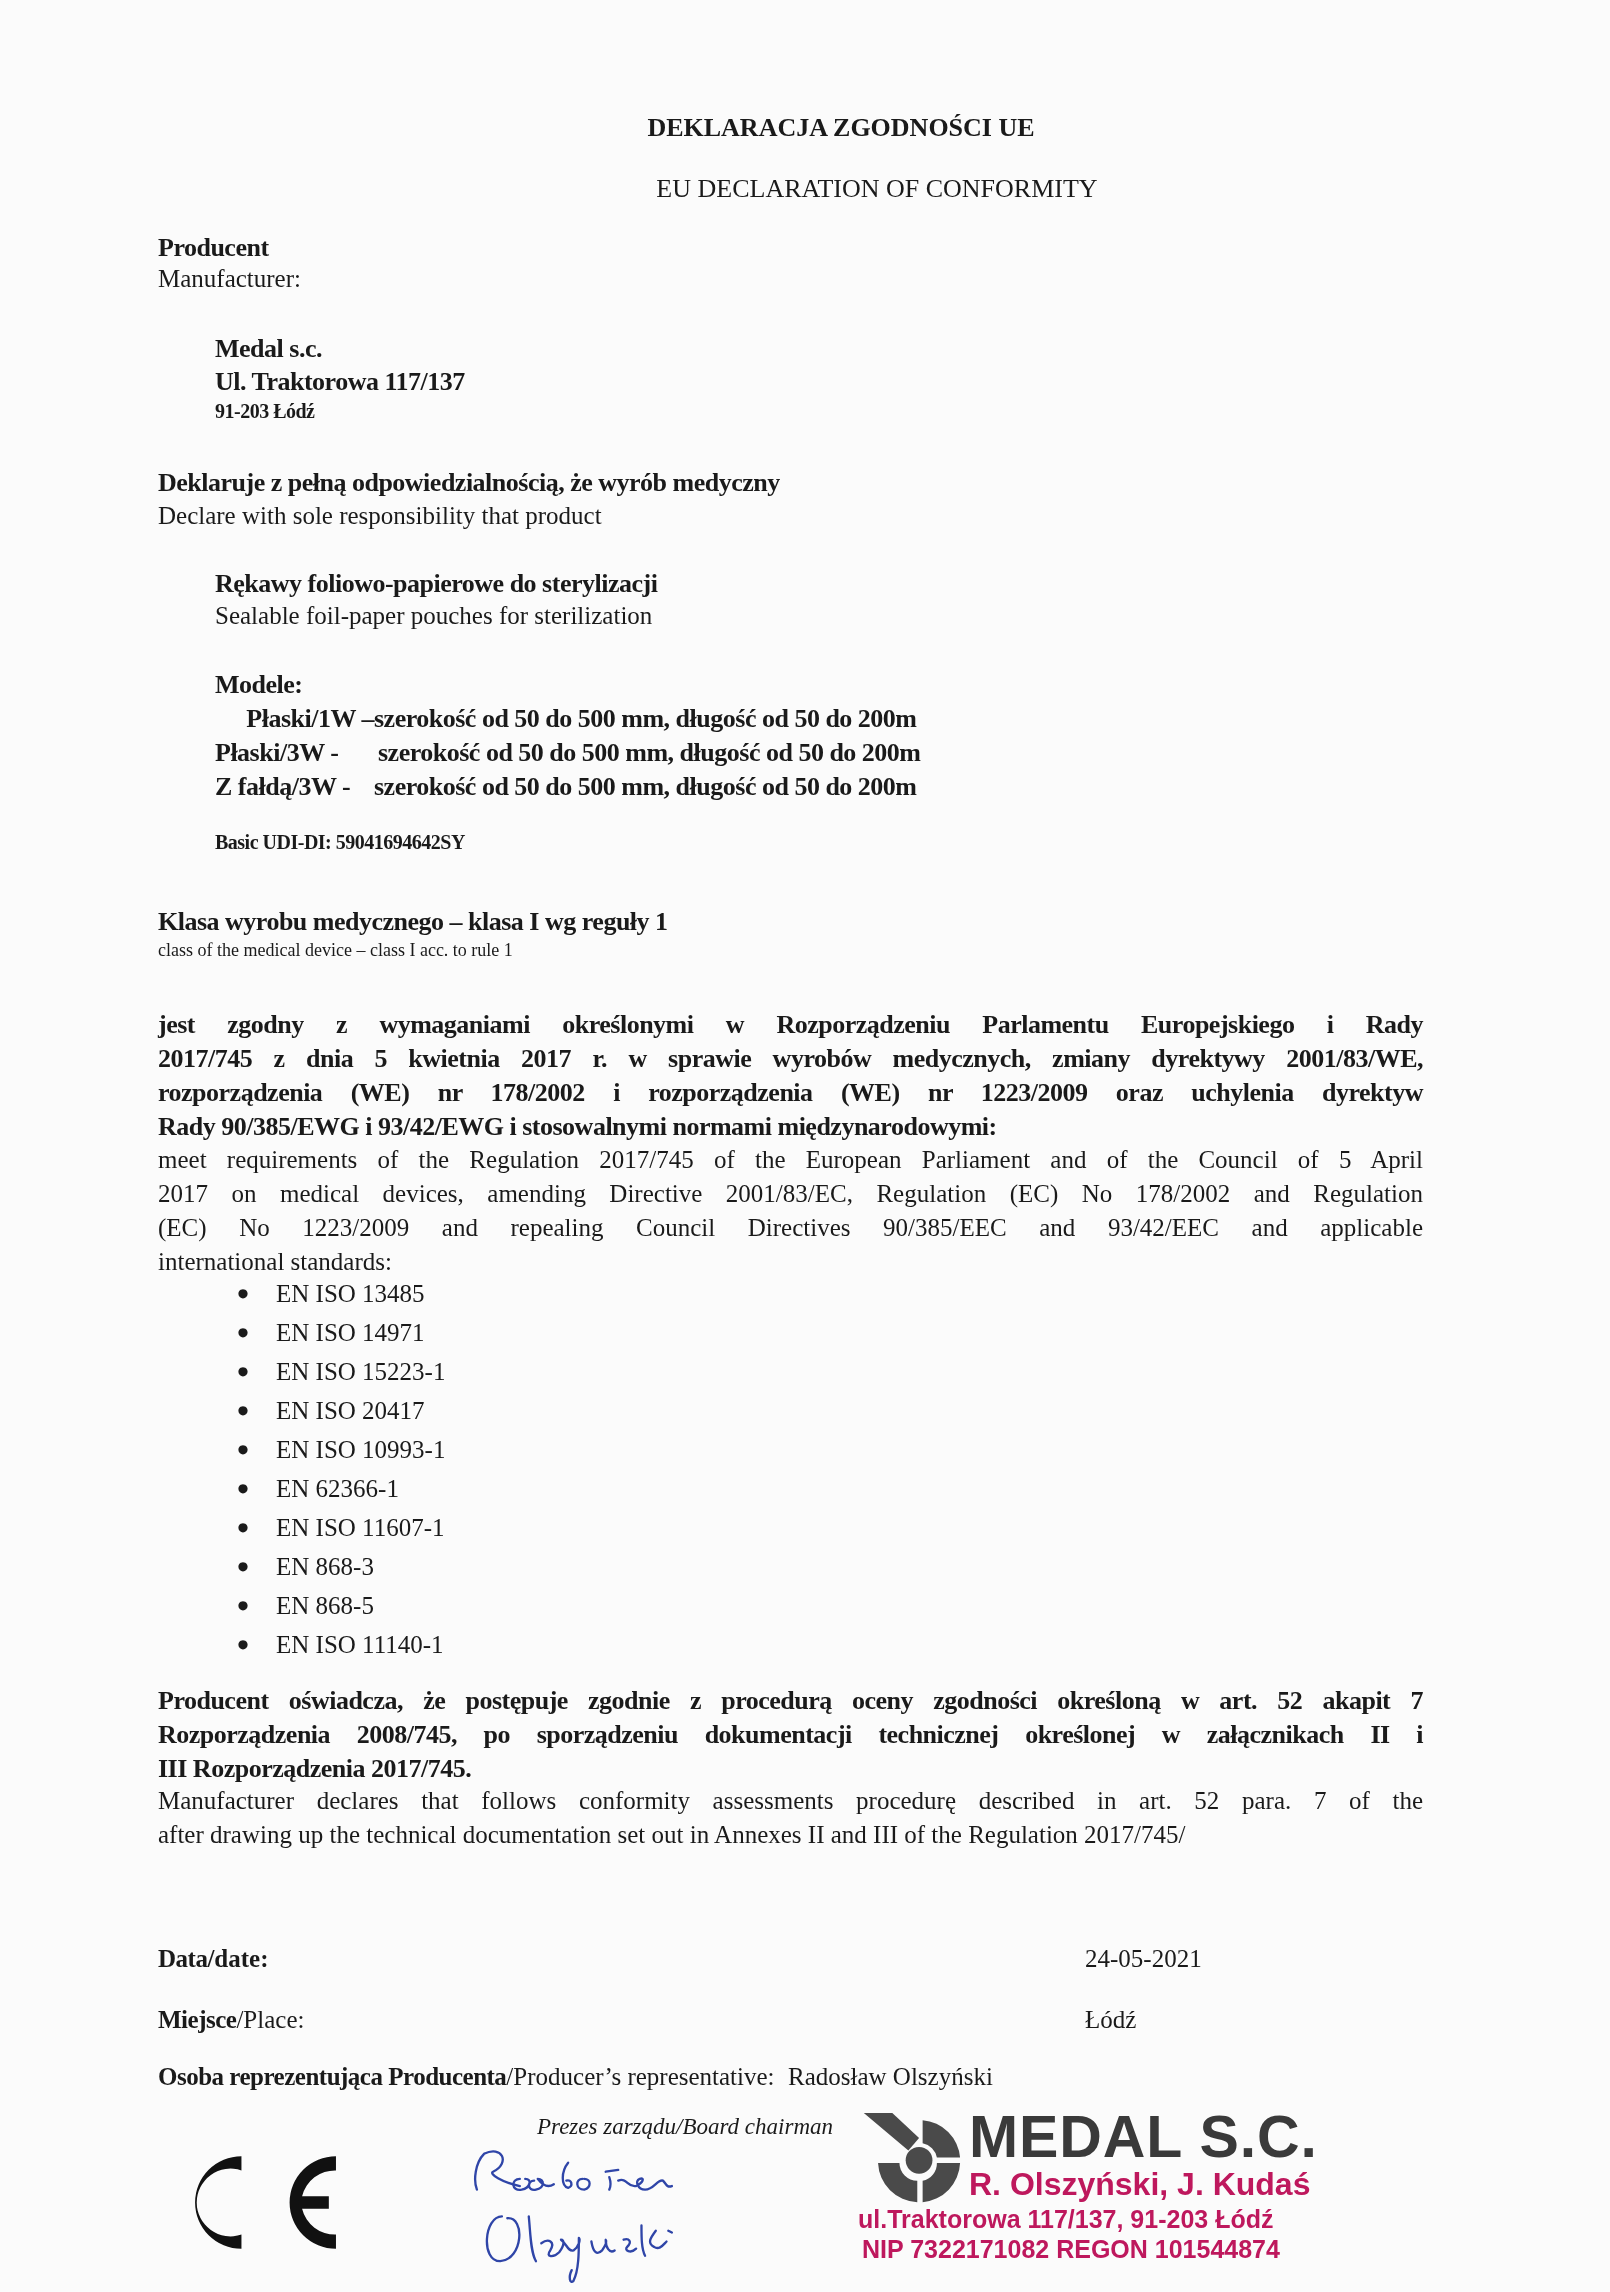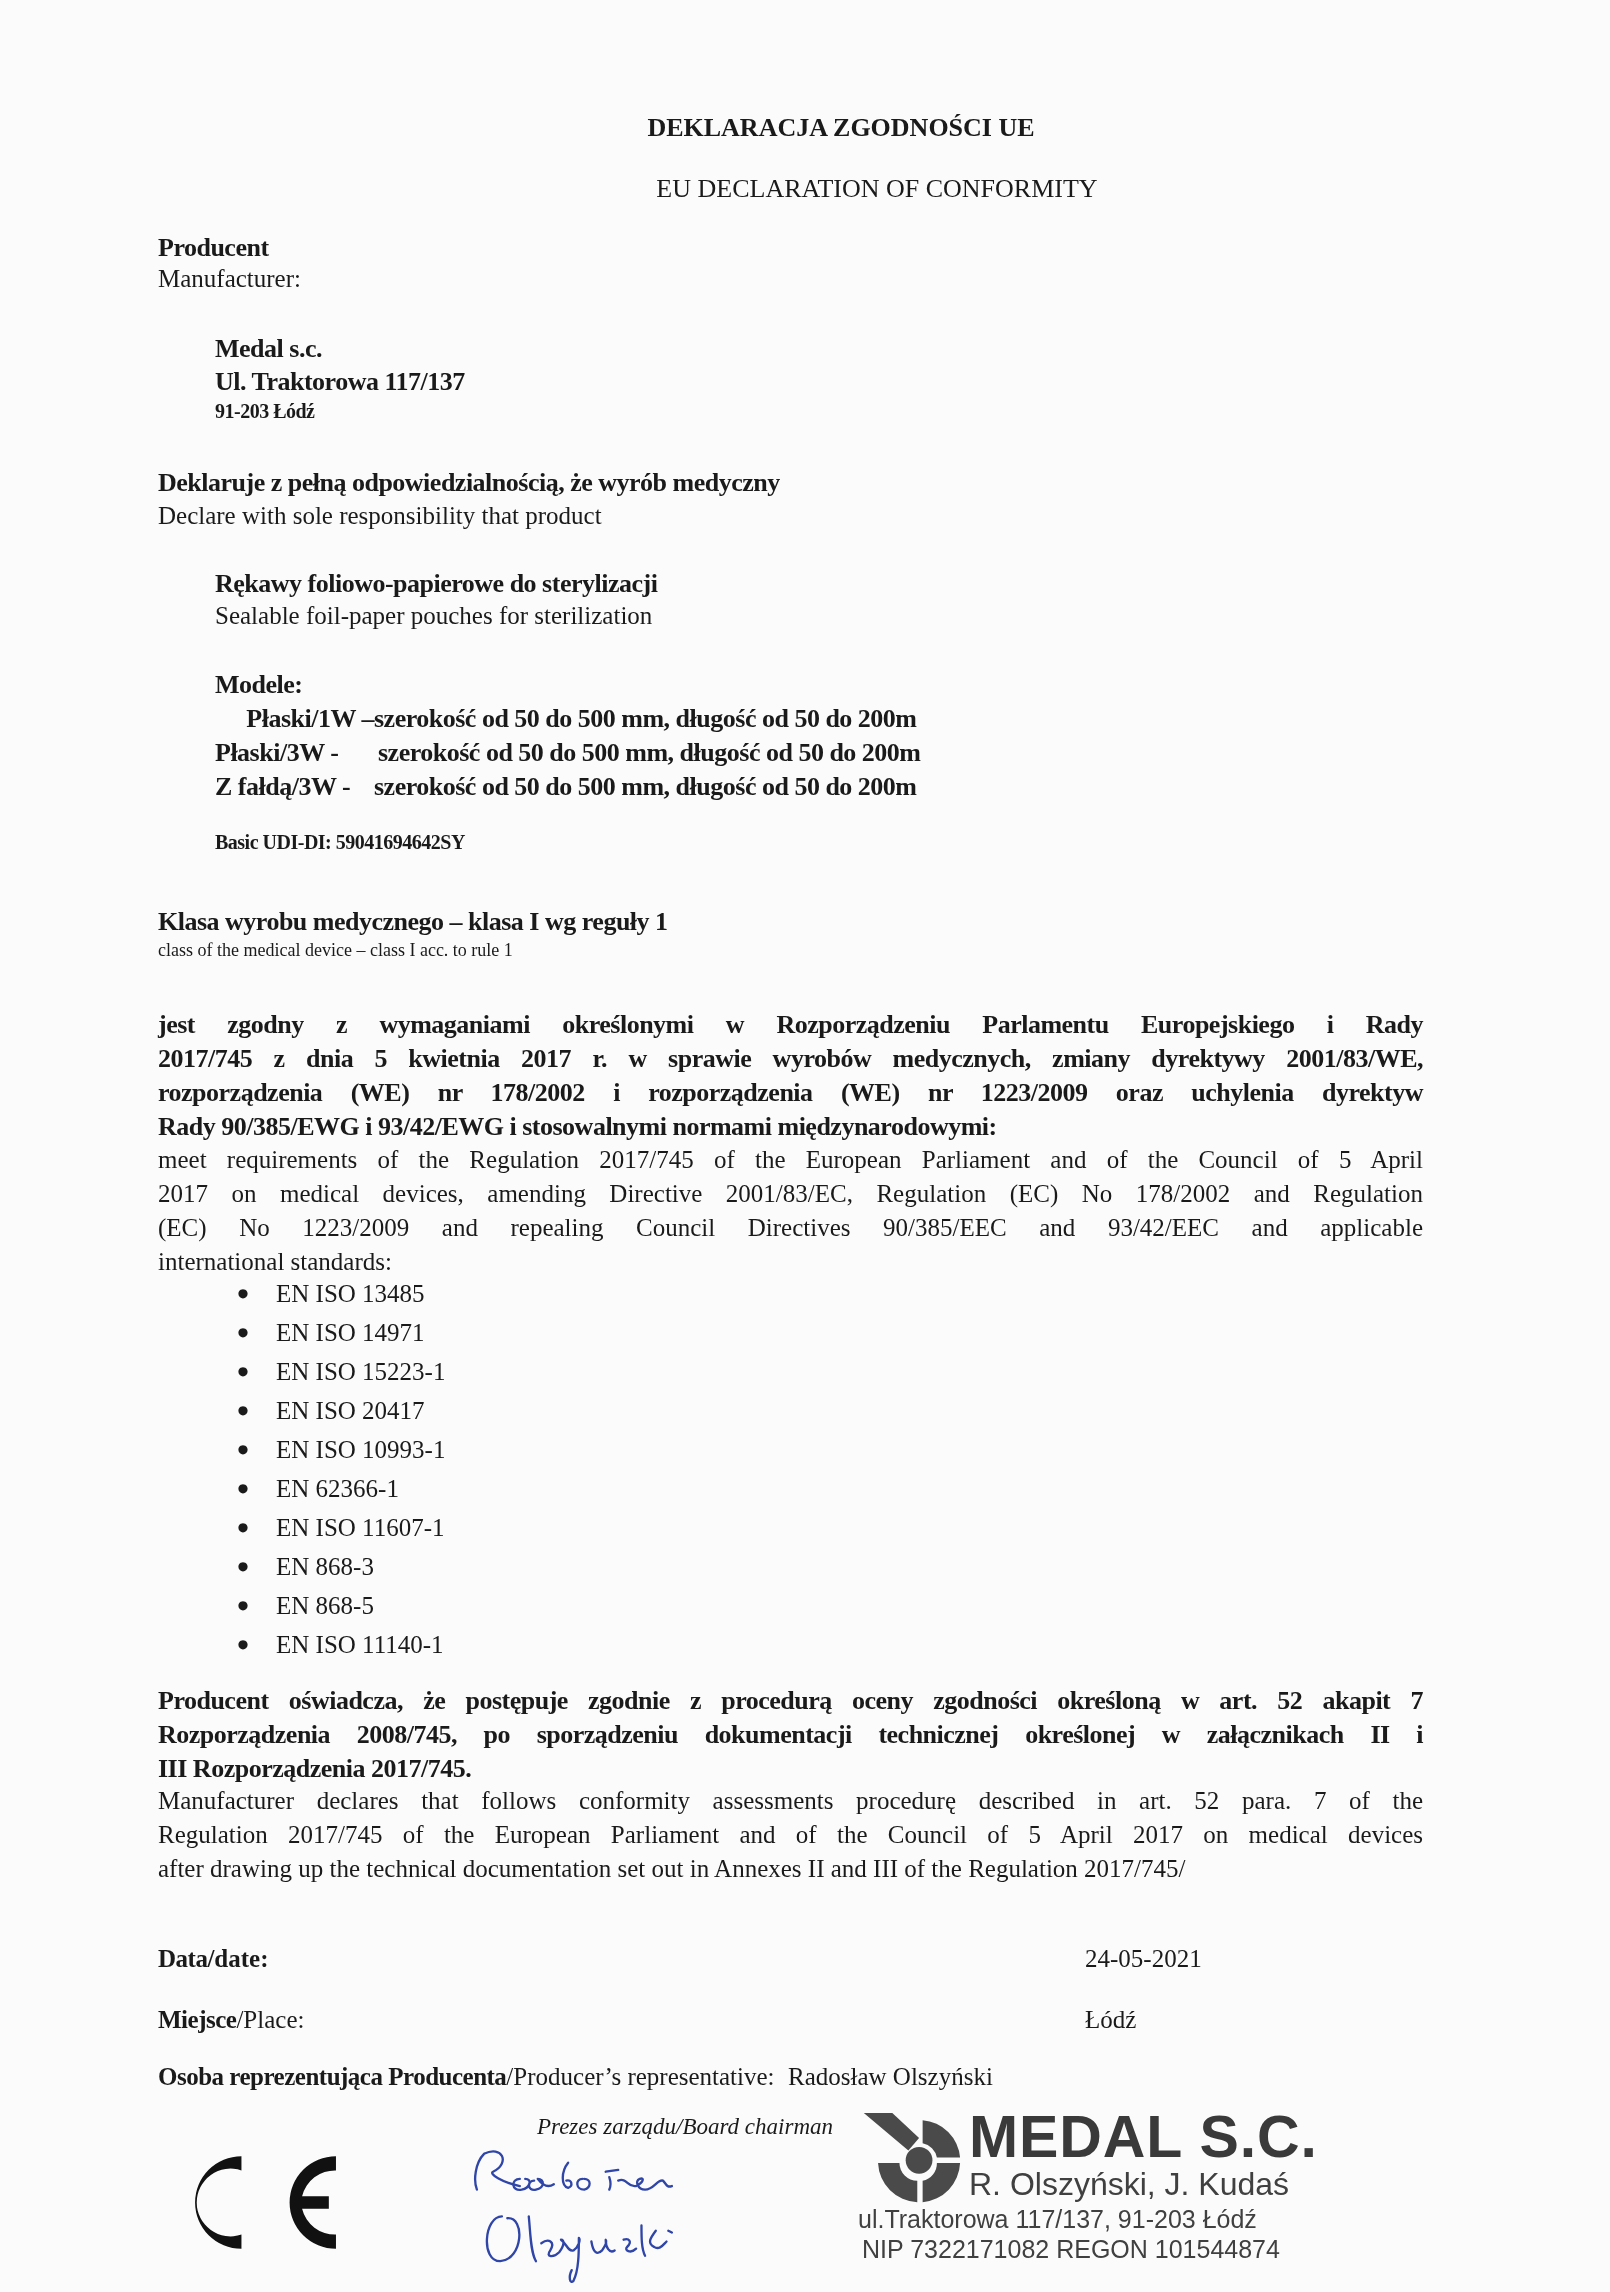--- a/index.html
+++ b/index.html
@@ -26,21 +26,21 @@
   .justify-block .line.last { text-align-last: left; }
 
   ul.standards { position: absolute; left: 231px; top: 1274px; margin: 0; padding: 0; list-style: none; }
   ul.standards li { font-size: 25px; line-height: 39px; position: relative; padding-left: 45px; white-space: nowrap; }
   ul.standards li .bullet { position: absolute; left: 5.4px; top: 0; font-size: 21.5px; }
 
   .ce-mark { position: absolute; left: 168px; top: 2149px; width: 179px; height: 107px; }
   .signature { position: absolute; left: 448px; top: 2127px; width: 412px; height: 161px; }
   .stamp-logo { position: absolute; left: 862px; top: 2109px; width: 107px; height: 99px; }
   .stamp-name { position: absolute; left: 969px; top: 2106px; font-family: "Liberation Sans", "DejaVu Sans", sans-serif; font-weight: bold; font-size: 59px; line-height: 63px; color: #3a3a3a; letter-spacing: 0.9px; }
-  .stamp-line { position: absolute; font-family: "Liberation Sans", "DejaVu Sans", sans-serif; font-weight: normal; color: #404040; white-space: nowrap; }
+  .stamp-line { position: absolute; font-family: "Liberation Sans", "DejaVu Sans", sans-serif; font-weight: bold; color: #be185d; white-space: nowrap; }
   .sig-caption { position: absolute; left: 537px; top: 2114px; font-style: italic; font-size: 23px; white-space: nowrap; }
 </style>
 </head>
 <body>
 
 <div class="abs title-pl">DEKLARACJA ZGODNOŚCI UE</div>
 <div class="abs title-en">EU DECLARATION OF CONFORMITY</div>
 
 <div class="abs b" style="left:158px; top:233px; font-size:26px;">Producent</div>
 <div class="abs r" style="left:158px; top:265px; font-size:25px;">Manufacturer:</div>
@@ -99,21 +99,20 @@
   <li><span class="bullet">●</span><span>EN ISO 11140-1</span></li>
 </ul>
 
 <div class="justify-block b" style="top:1684px; font-size:26px;">
   <span class="line">Producent oświadcza, że postępuje zgodnie z procedurą oceny zgodności określoną w art. 52 akapit 7</span>
   <span class="line">Rozporządzenia 2008/745, po sporządzeniu dokumentacji technicznej określonej w załącznikach II i</span>
   <span class="line last">III Rozporządzenia 2017/745.</span>
 </div>
 <div class="justify-block r" style="top:1784px;">
   <span class="line">Manufacturer declares that follows conformity assessments procedurę described in art. 52 para. 7 of the</span>
-  <span class="line">Regulation 2017/745 of the European Parliament and of the Council of 5 April 2017 on medical devices</span>
   <span class="line last">after drawing up the technical documentation set out in Annexes II and III of the Regulation 2017/745/</span>
 </div>
 
 <div class="abs" style="left:158px; top:1945px; font-size:25px;">
   <span class="b">Data</span><span class="r" style="font-weight:bold;">/date:</span>
 </div>
 <div class="abs r" style="left:1085px; top:1945px; font-size:25px;">24-05-2021</div>
 
 <div class="abs" style="left:158px; top:2006px; font-size:25px;">
   <span class="b">Miejsce</span><span class="r">/Place:</span>

